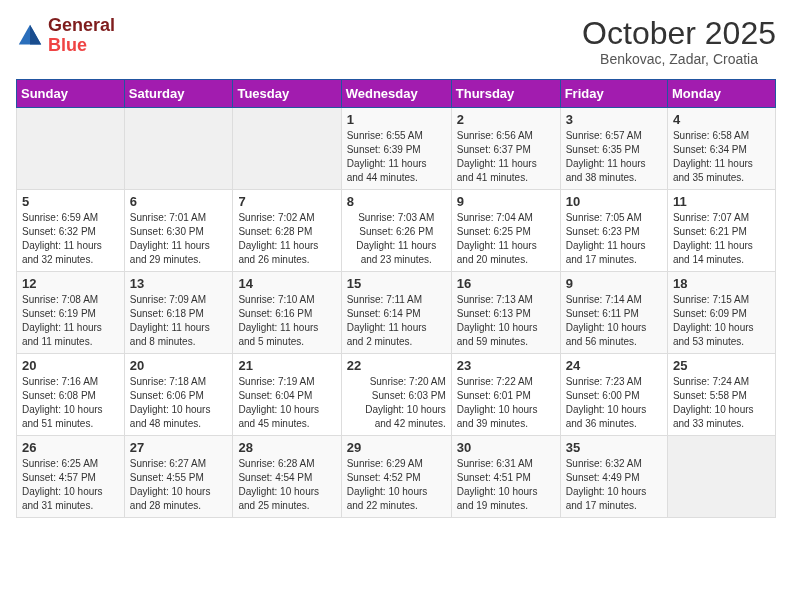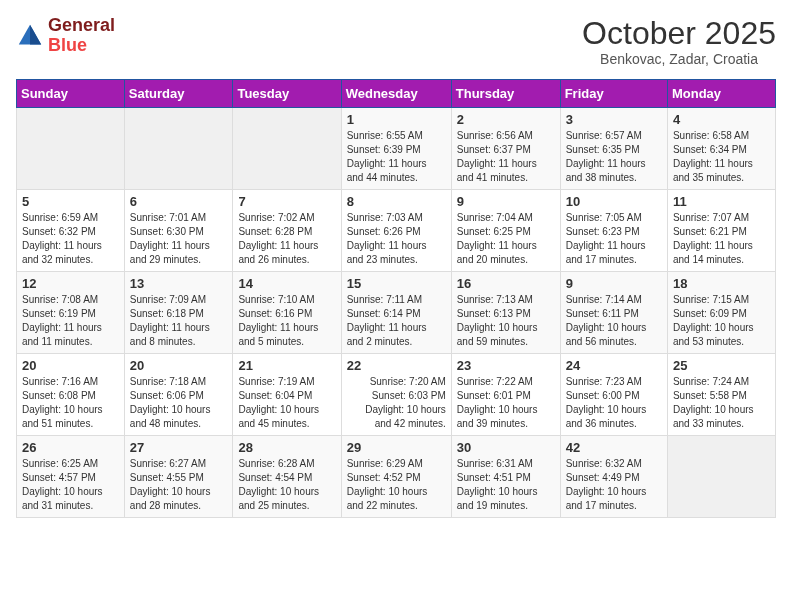--- a/index.html
+++ b/index.html
@@ -166,21 +166,21 @@
         </td>
         <td>
           <span class="day-number">7</span>
           <div class="day-info" style="white-space: pre-line;">Sunrise: 7:02 AM
 Sunset: 6:28 PM
 Daylight: 11 hours
 and 26 minutes.</div>
         </td>
         <td>
           <span class="day-number">8</span>
-          <div class="day-info" style="white-space: pre-line;">Sunrise: 7:03 AM
+          <div class="day-info" style="white-space: pre-line; text-align: center;">Sunrise: 7:03 AM
 Sunset: 6:26 PM
 Daylight: 11 hours
 and 23 minutes.</div>
         </td>
         <td>
           <span class="day-number">9</span>
           <div class="day-info" style="white-space: pre-line;">Sunrise: 7:04 AM
 Sunset: 6:25 PM
 Daylight: 11 hours
 and 20 minutes.</div>
@@ -332,21 +332,21 @@
 and 22 minutes.</div>
         </td>
         <td>
           <span class="day-number">30</span>
           <div class="day-info" style="white-space: pre-line;">Sunrise: 6:31 AM
 Sunset: 4:51 PM
 Daylight: 10 hours
 and 19 minutes.</div>
         </td>
         <td>
-          <span class="day-number">42</span>
+          <span class="day-number">35</span>
           <div class="day-info" style="white-space: pre-line;">Sunrise: 6:32 AM
 Sunset: 4:49 PM
 Daylight: 10 hours
 and 17 minutes.</div>
         </td>
         <td class="empty-cell"></td>
       </tr>
     </tbody>
 </table>
 

